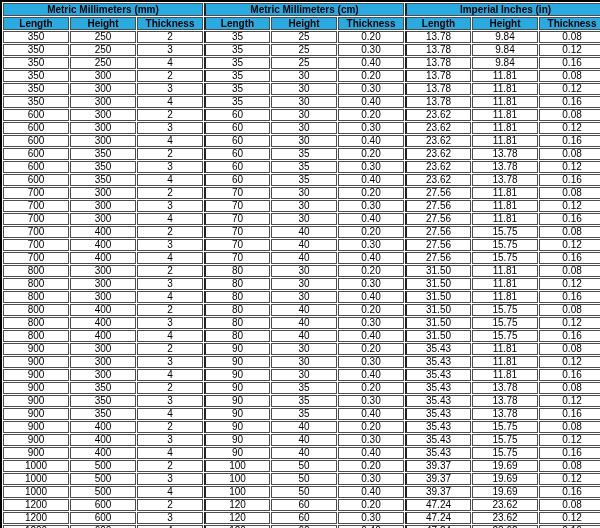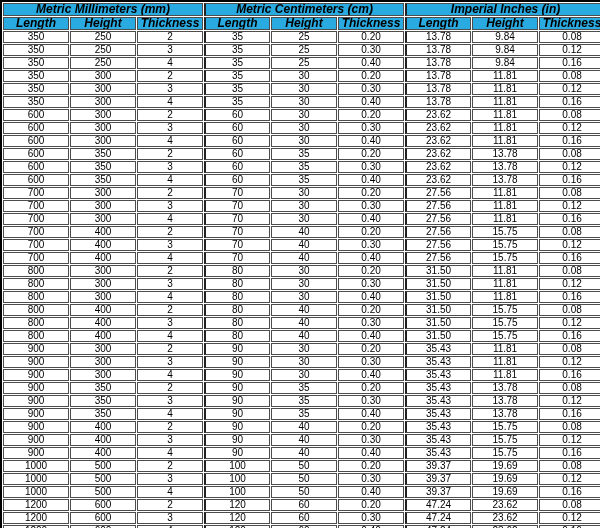--- a/index.html
+++ b/index.html
@@ -22,23 +22,22 @@
     vertical-align: middle;
     padding: 0;
     overflow: hidden;
     white-space: nowrap;
   }
 
   table.conv th {
     background: var(--header-bg, #29ABE2);
     color: #000000;
     font-weight: bold;
-    font-size: 12px;
+    font-size: 10px;
     line-height: 11px;
-    font-style: italic;
   }
 
   table.conv td {
     background: #ffffff;
     color: #000000;
     font-size: 10px;
     line-height: 10px;
   }
 
   
@@ -55,21 +54,21 @@
       <col>
       <col>
       <col>
       <col>
       <col>
       <col>
   </colgroup>
   <thead>
     <tr>
       <th colspan="3">Metric Millimeters (mm)</th>
-      <th colspan="3" class="grp">Metric Centimeters (cm)</th>
+      <th colspan="3" class="grp">Metric Millimeters (cm)</th>
       <th colspan="3" class="grp">Imperial Inches (in)</th>
     </tr>
     <tr>
       <th>Length</th>
       <th>Height</th>
       <th>Thickness</th>
       <th class="grp">Length</th>
       <th>Height</th>
       <th>Thickness</th>
       <th class="grp">Length</th>

